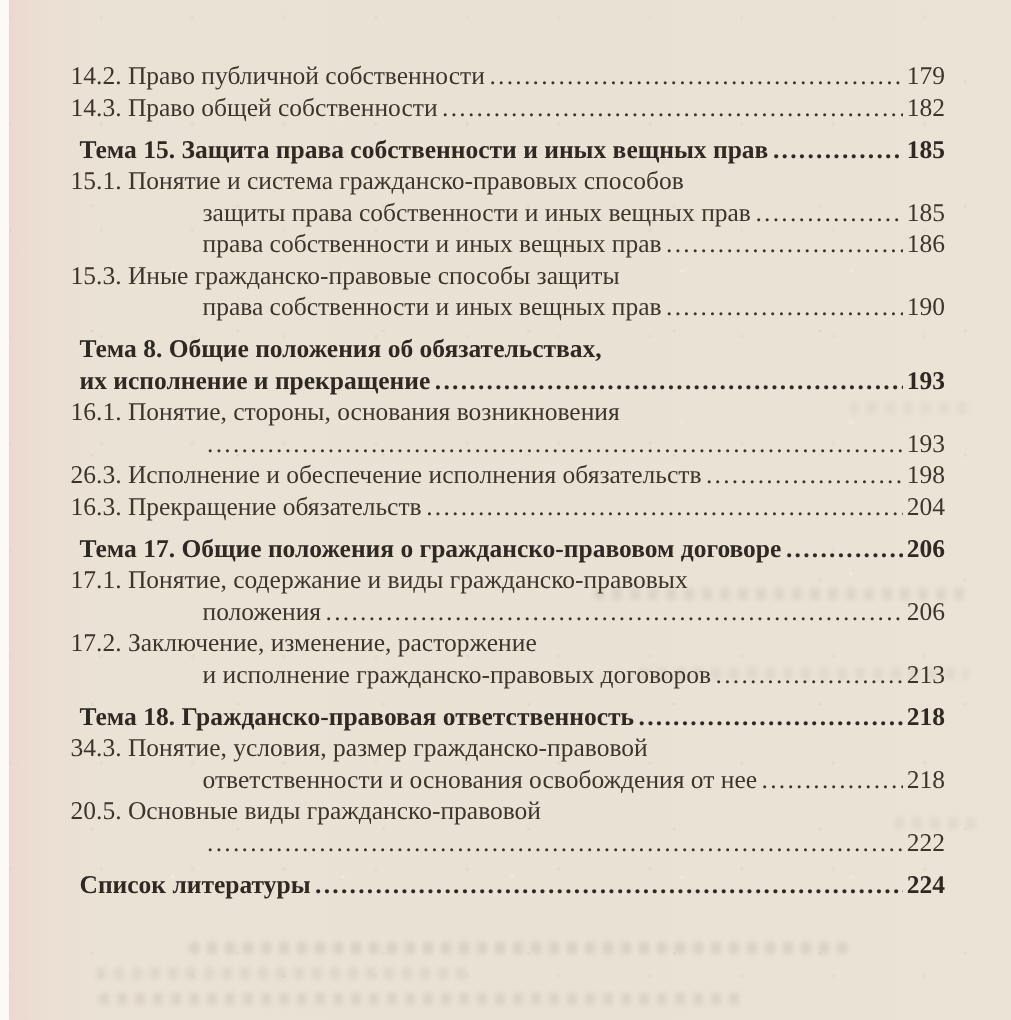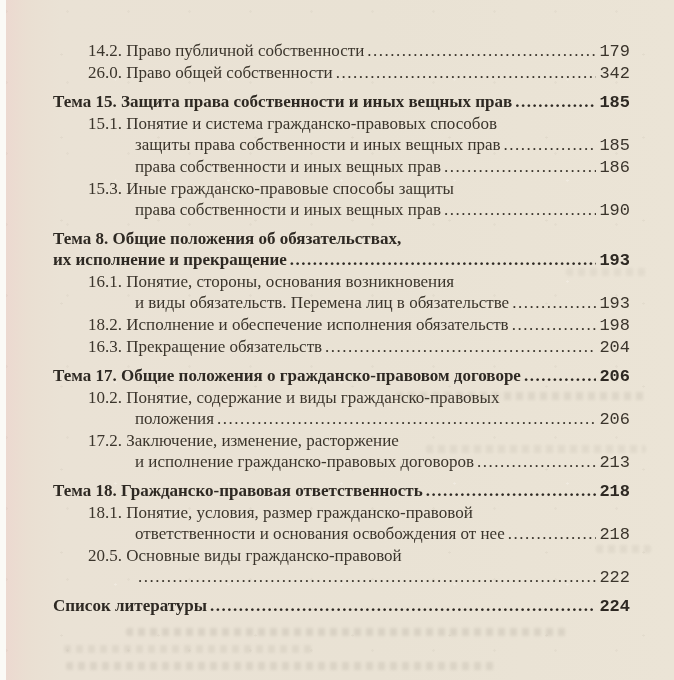--- a/index.html
+++ b/index.html
@@ -24,32 +24,32 @@
     background-position: 7px 13px, 31px 47px, 53px 29px;
   }
   .toc {
     position: absolute; left: 0; top: 40px; right: 44px;
     color: #3b352c;
     font-size: 17px; line-height: 21px;
   }
   .row { display: flex; align-items: baseline; }
   .row.gap { margin-top: 7px; text-align: right; }
   .row.theme { padding-left: 47px; font-weight: bold; color: #2e2923; }
-  .row.sub  { padding-left: 54px; margin-left: 28px; }
+  .row.sub  { padding-left: 41px; }
   .row.cont { padding-left: 129px; justify-content: flex-end; }
   .txt { white-space: nowrap; }
   .leader {
     flex: 1 1 auto; overflow: hidden; white-space: nowrap;
     margin: 0 3px; min-width: 12px;
   }
   .leader::after {
     content: "....................................................................................................................................................";
     letter-spacing: 1.5px;
   }
-  .pg { white-space: nowrap; font-family: Liberation Mono, monospace; }
+  .pg { white-space: nowrap; }
   
   .ghost {
     position: absolute; height: 8px; border-radius: 3px;
     background: repeating-linear-gradient(90deg, rgba(96,88,74,.45) 0 7px, rgba(96,88,74,0) 7px 12px);
     filter: blur(1.6px); opacity: .22; pointer-events: none;
   }
   .g1 { left: 390px; top: 392px; width: 250px; }
   .g2 { left: 420px; top: 445px; width: 220px; opacity:.16; }
   .g3 { left: 560px; top: 268px; width: 80px; opacity:.14; }
   .g4 { left: 120px; top: 628px; width: 440px; opacity:.26; }
@@ -63,23 +63,23 @@
 <div class="paper">
   <div class="toc">
 
     <div class="row sub">
       <span class="txt">14.2. Право публичной собственности</span>
       <span class="leader"></span>
       <span class="pg">179</span>
     </div>
 
     <div class="row sub">
-      <span class="txt">26.0. Право общей собственности</span>
-      <span class="leader"></span>
-      <span class="pg">342</span>
+      <span class="txt">14.3. Право общей собственности</span>
+      <span class="leader"></span>
+      <span class="pg">182</span>
     </div>
 
     <div class="row theme gap">
       <span class="txt">Тема 15. Защита права собственности и иных вещных прав</span>
       <span class="leader"></span>
       <span class="pg">185</span>
     </div>
 
     <div class="row sub">
       <span class="txt">15.1. Понятие и система гражданско-правовых способов</span>
@@ -116,45 +116,44 @@
       <span class="txt">их исполнение и прекращение</span>
       <span class="leader"></span>
       <span class="pg">193</span>
     </div>
 
     <div class="row sub">
       <span class="txt">16.1. Понятие, стороны, основания возникновения</span>
     </div>
 
     <div class="row cont">
-      <span class="txt">и виды обязательств. Перемена лиц в обязательстве</span>
       <span class="leader"></span>
       <span class="pg">193</span>
     </div>
 
     <div class="row sub">
-      <span class="txt">18.2. Исполнение и обеспечение исполнения обязательств</span>
+      <span class="txt">26.3. Исполнение и обеспечение исполнения обязательств</span>
       <span class="leader"></span>
       <span class="pg">198</span>
     </div>
 
     <div class="row sub">
       <span class="txt">16.3. Прекращение обязательств</span>
       <span class="leader"></span>
       <span class="pg">204</span>
     </div>
 
     <div class="row theme gap">
       <span class="txt">Тема 17. Общие положения о гражданско-правовом договоре</span>
       <span class="leader"></span>
       <span class="pg">206</span>
     </div>
 
     <div class="row sub">
-      <span class="txt">10.2. Понятие, содержание и виды гражданско-правовых</span>
+      <span class="txt">17.1. Понятие, содержание и виды гражданско-правовых</span>
     </div>
 
     <div class="row cont">
       <span class="txt">положения</span>
       <span class="leader"></span>
       <span class="pg">206</span>
     </div>
 
     <div class="row sub">
       <span class="txt">17.2. Заключение, изменение, расторжение</span>
@@ -166,21 +165,21 @@
       <span class="pg">213</span>
     </div>
 
     <div class="row theme gap">
       <span class="txt">Тема 18. Гражданско-правовая ответственность</span>
       <span class="leader"></span>
       <span class="pg">218</span>
     </div>
 
     <div class="row sub">
-      <span class="txt">18.1. Понятие, условия, размер гражданско-правовой</span>
+      <span class="txt">34.3. Понятие, условия, размер гражданско-правовой</span>
     </div>
 
     <div class="row cont">
       <span class="txt">ответственности и основания освобождения от нее</span>
       <span class="leader"></span>
       <span class="pg">218</span>
     </div>
 
     <div class="row sub">
       <span class="txt">20.5. Основные виды гражданско-правовой</span>

